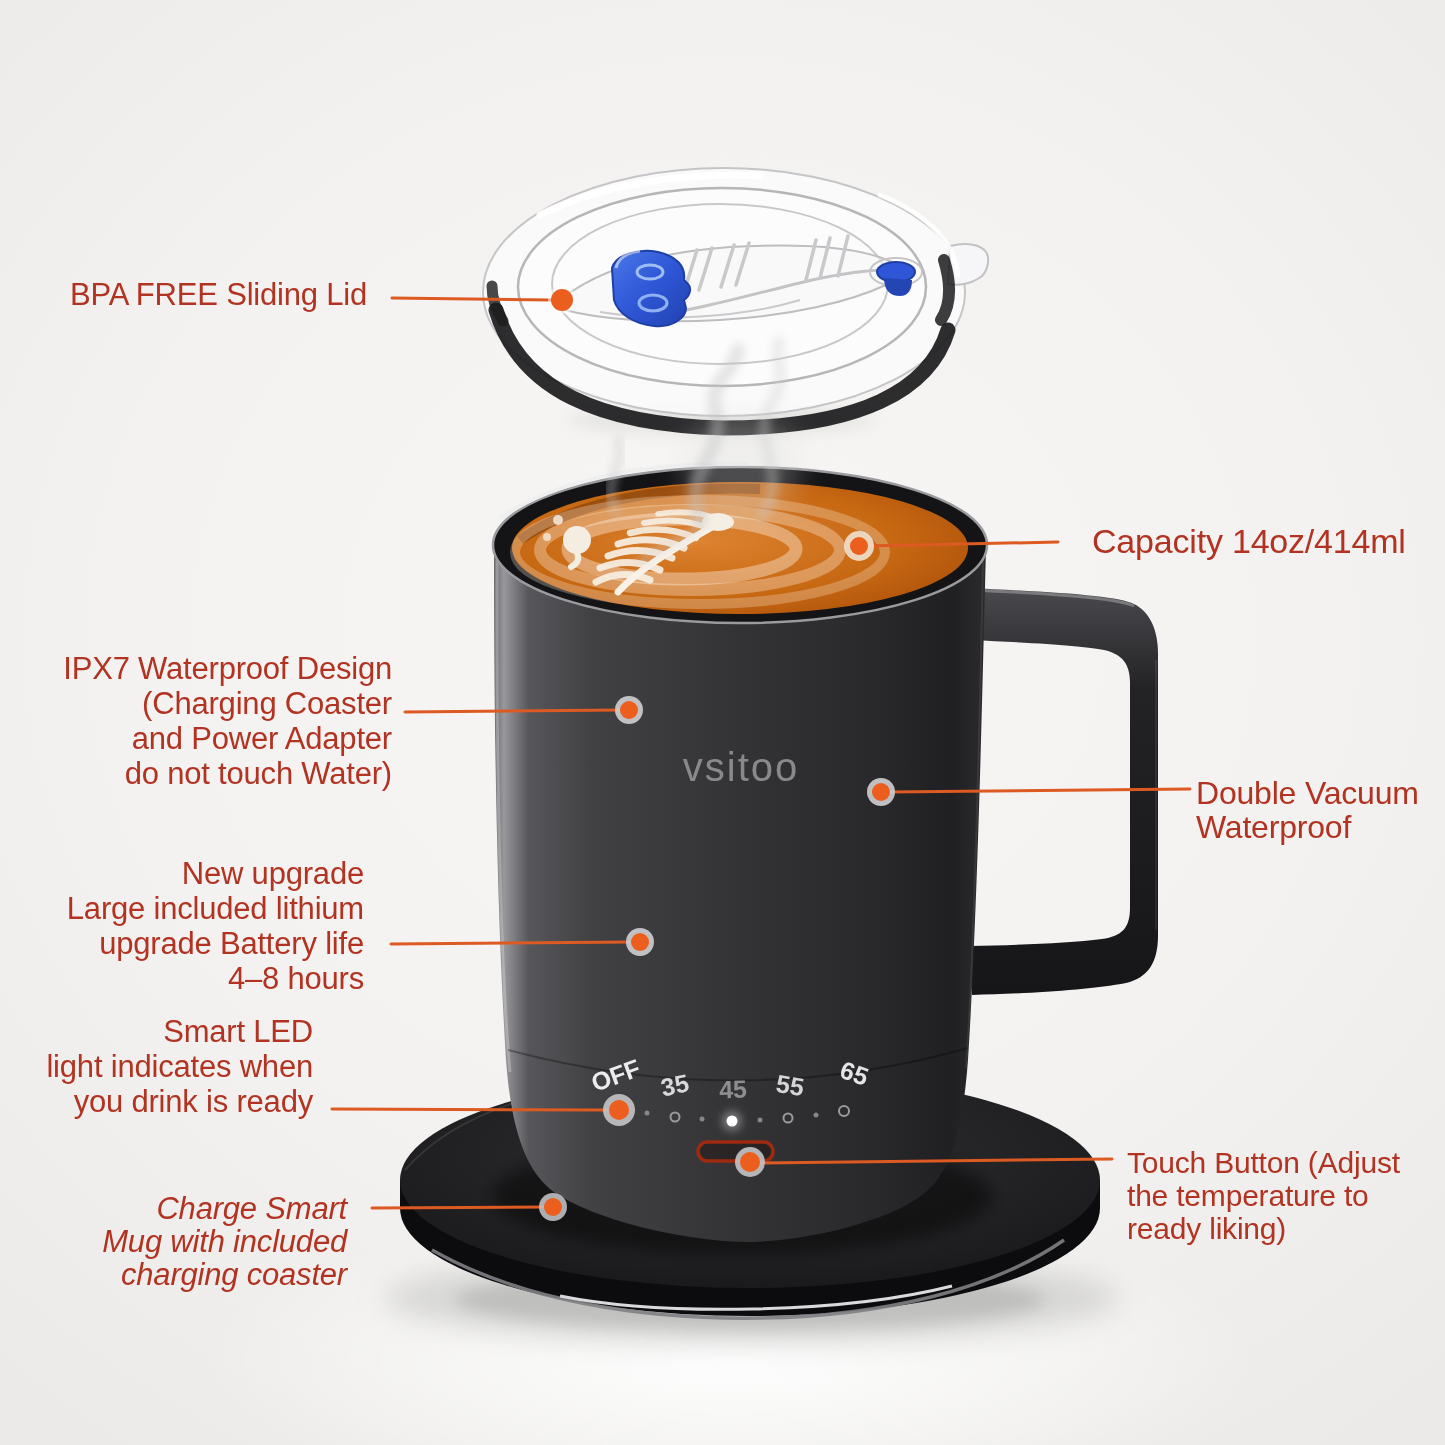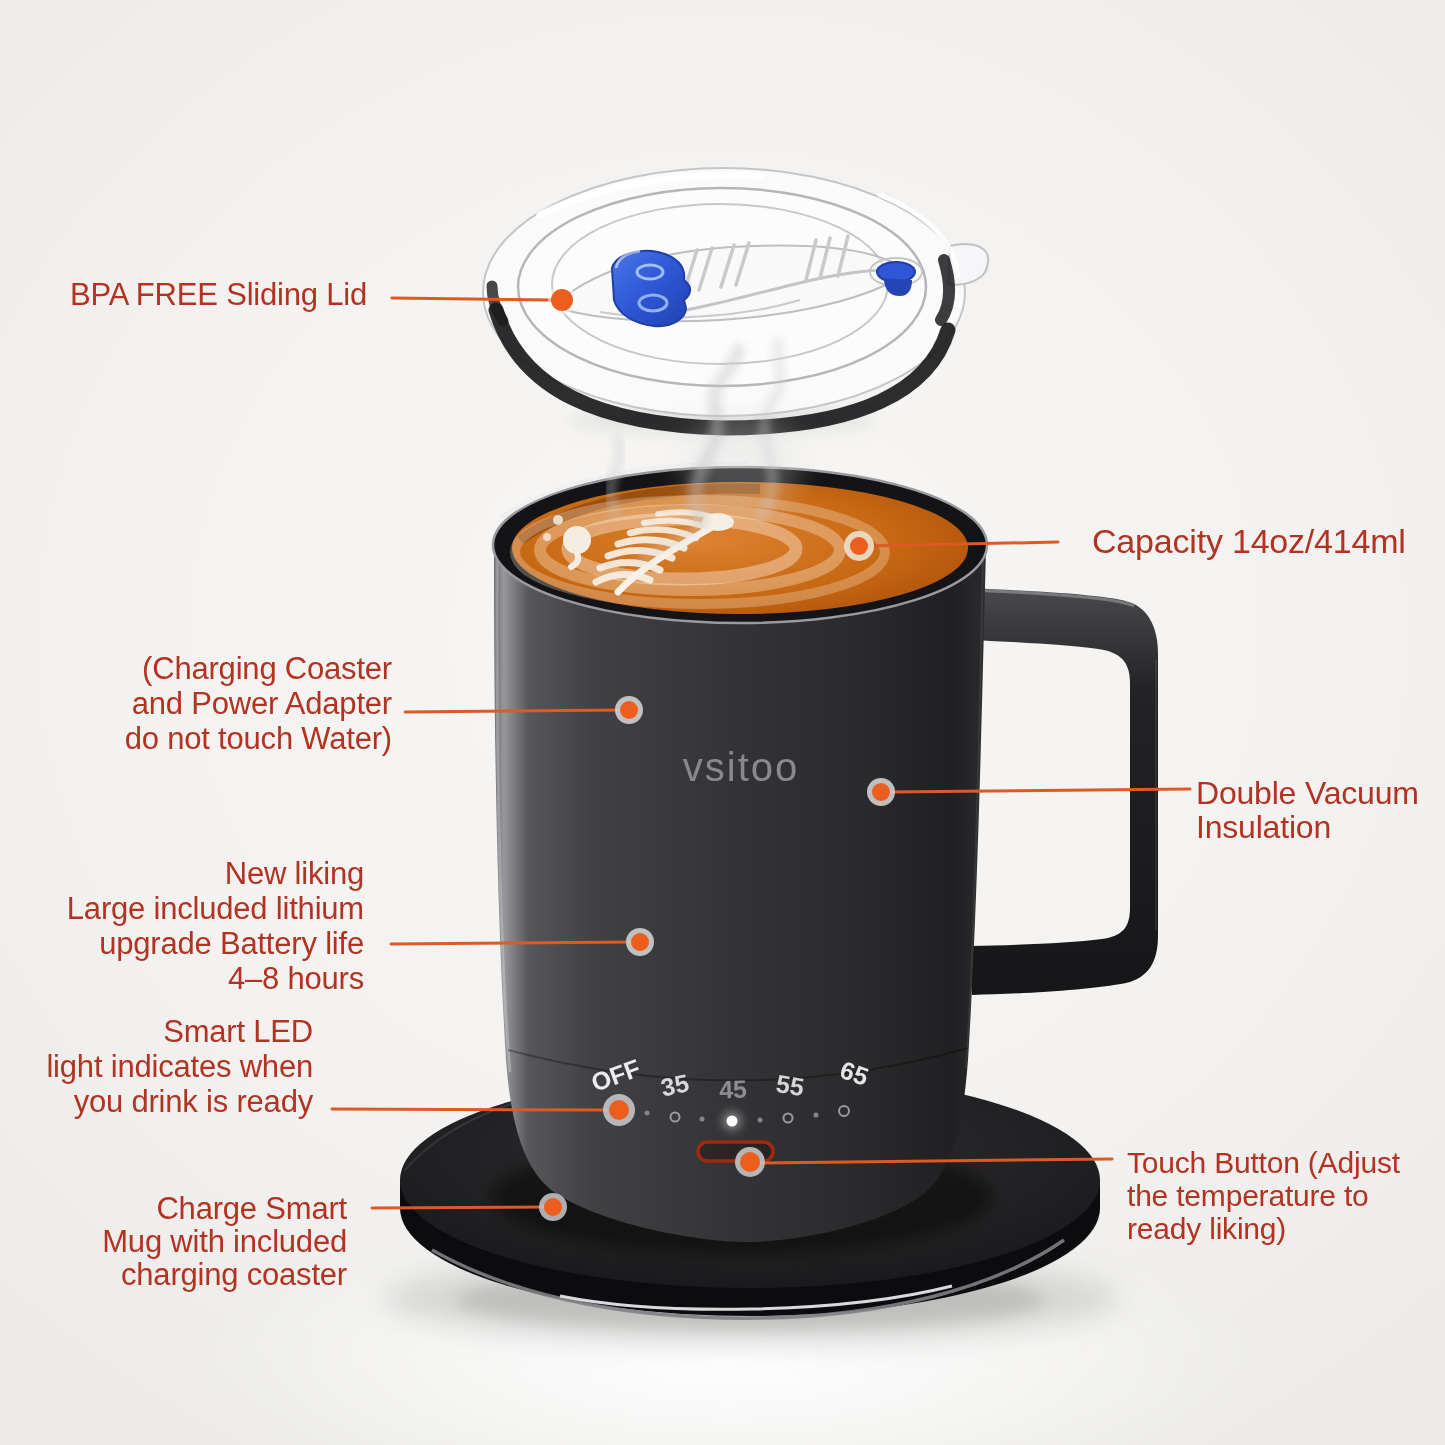--- a/index.html
+++ b/index.html
@@ -22,21 +22,21 @@
     -webkit-font-smoothing:antialiased;
   }
   .r{text-align:right;}
   #bpa      {left:40px;  top:277px;  width:327px; font-size:31px; line-height:35px;}
   #capacity {left:1083px;top:522px;  font-size:34px; line-height:38px;margin-left:9px;}
   #ipx7     {left:40px;  top:651px;  width:352px; font-size:31px; line-height:35px;}
   #dv       {left:1196px;top:776px;  font-size:32px; line-height:34px;}
   #battery  {left:40px;  top:856px;  width:324px; font-size:31px; line-height:35px;}
   #led      {left:20px;  top:1014px; width:293px; font-size:31px; line-height:35px;}
   #touch    {left:1127px;top:1146px; font-size:30px; line-height:33px;}
-  #charge   {left:60px;  top:1192px; width:287px; font-size:31px; line-height:33px;}
+  #charge   {left:60px;  top:1192px; width:287px; font-size:31px; line-height:33px;font-style:italic;}
 </style>
 </head>
 <body>
 
 <div id="canvas">
 
 <svg width="1445" height="1445" viewBox="0 0 1445 1445">
   <defs>
     <linearGradient id="gMug" x1="0" y1="0" x2="1" y2="0">
       <stop offset="0" stop-color="#6b6b6f"></stop>
@@ -256,32 +256,33 @@
 
 <div class="callout r" id="bpa">
   <div>BPA FREE Sliding Lid</div>
 </div>
 
 <div class="callout" id="capacity">
   <div>Capacity 14oz/414ml</div>
 </div>
 
 <div class="callout r" id="ipx7">
+  <div>IPX7 Waterproof Design</div>
   <div>(Charging Coaster</div>
   <div>and Power Adapter</div>
   <div>do not touch Water)</div>
 </div>
 
 <div class="callout" id="dv">
   <div>Double Vacuum</div>
-  <div>Insulation</div>
+  <div>Waterproof</div>
 </div>
 
 <div class="callout r" id="battery">
-  <div>New liking</div>
+  <div>New upgrade</div>
   <div>Large included lithium</div>
   <div>upgrade Battery life</div>
   <div>4–8 hours</div>
 </div>
 
 <div class="callout r" id="led">
   <div>Smart LED</div>
   <div>light indicates when</div>
   <div>you drink is ready</div>
 </div>

